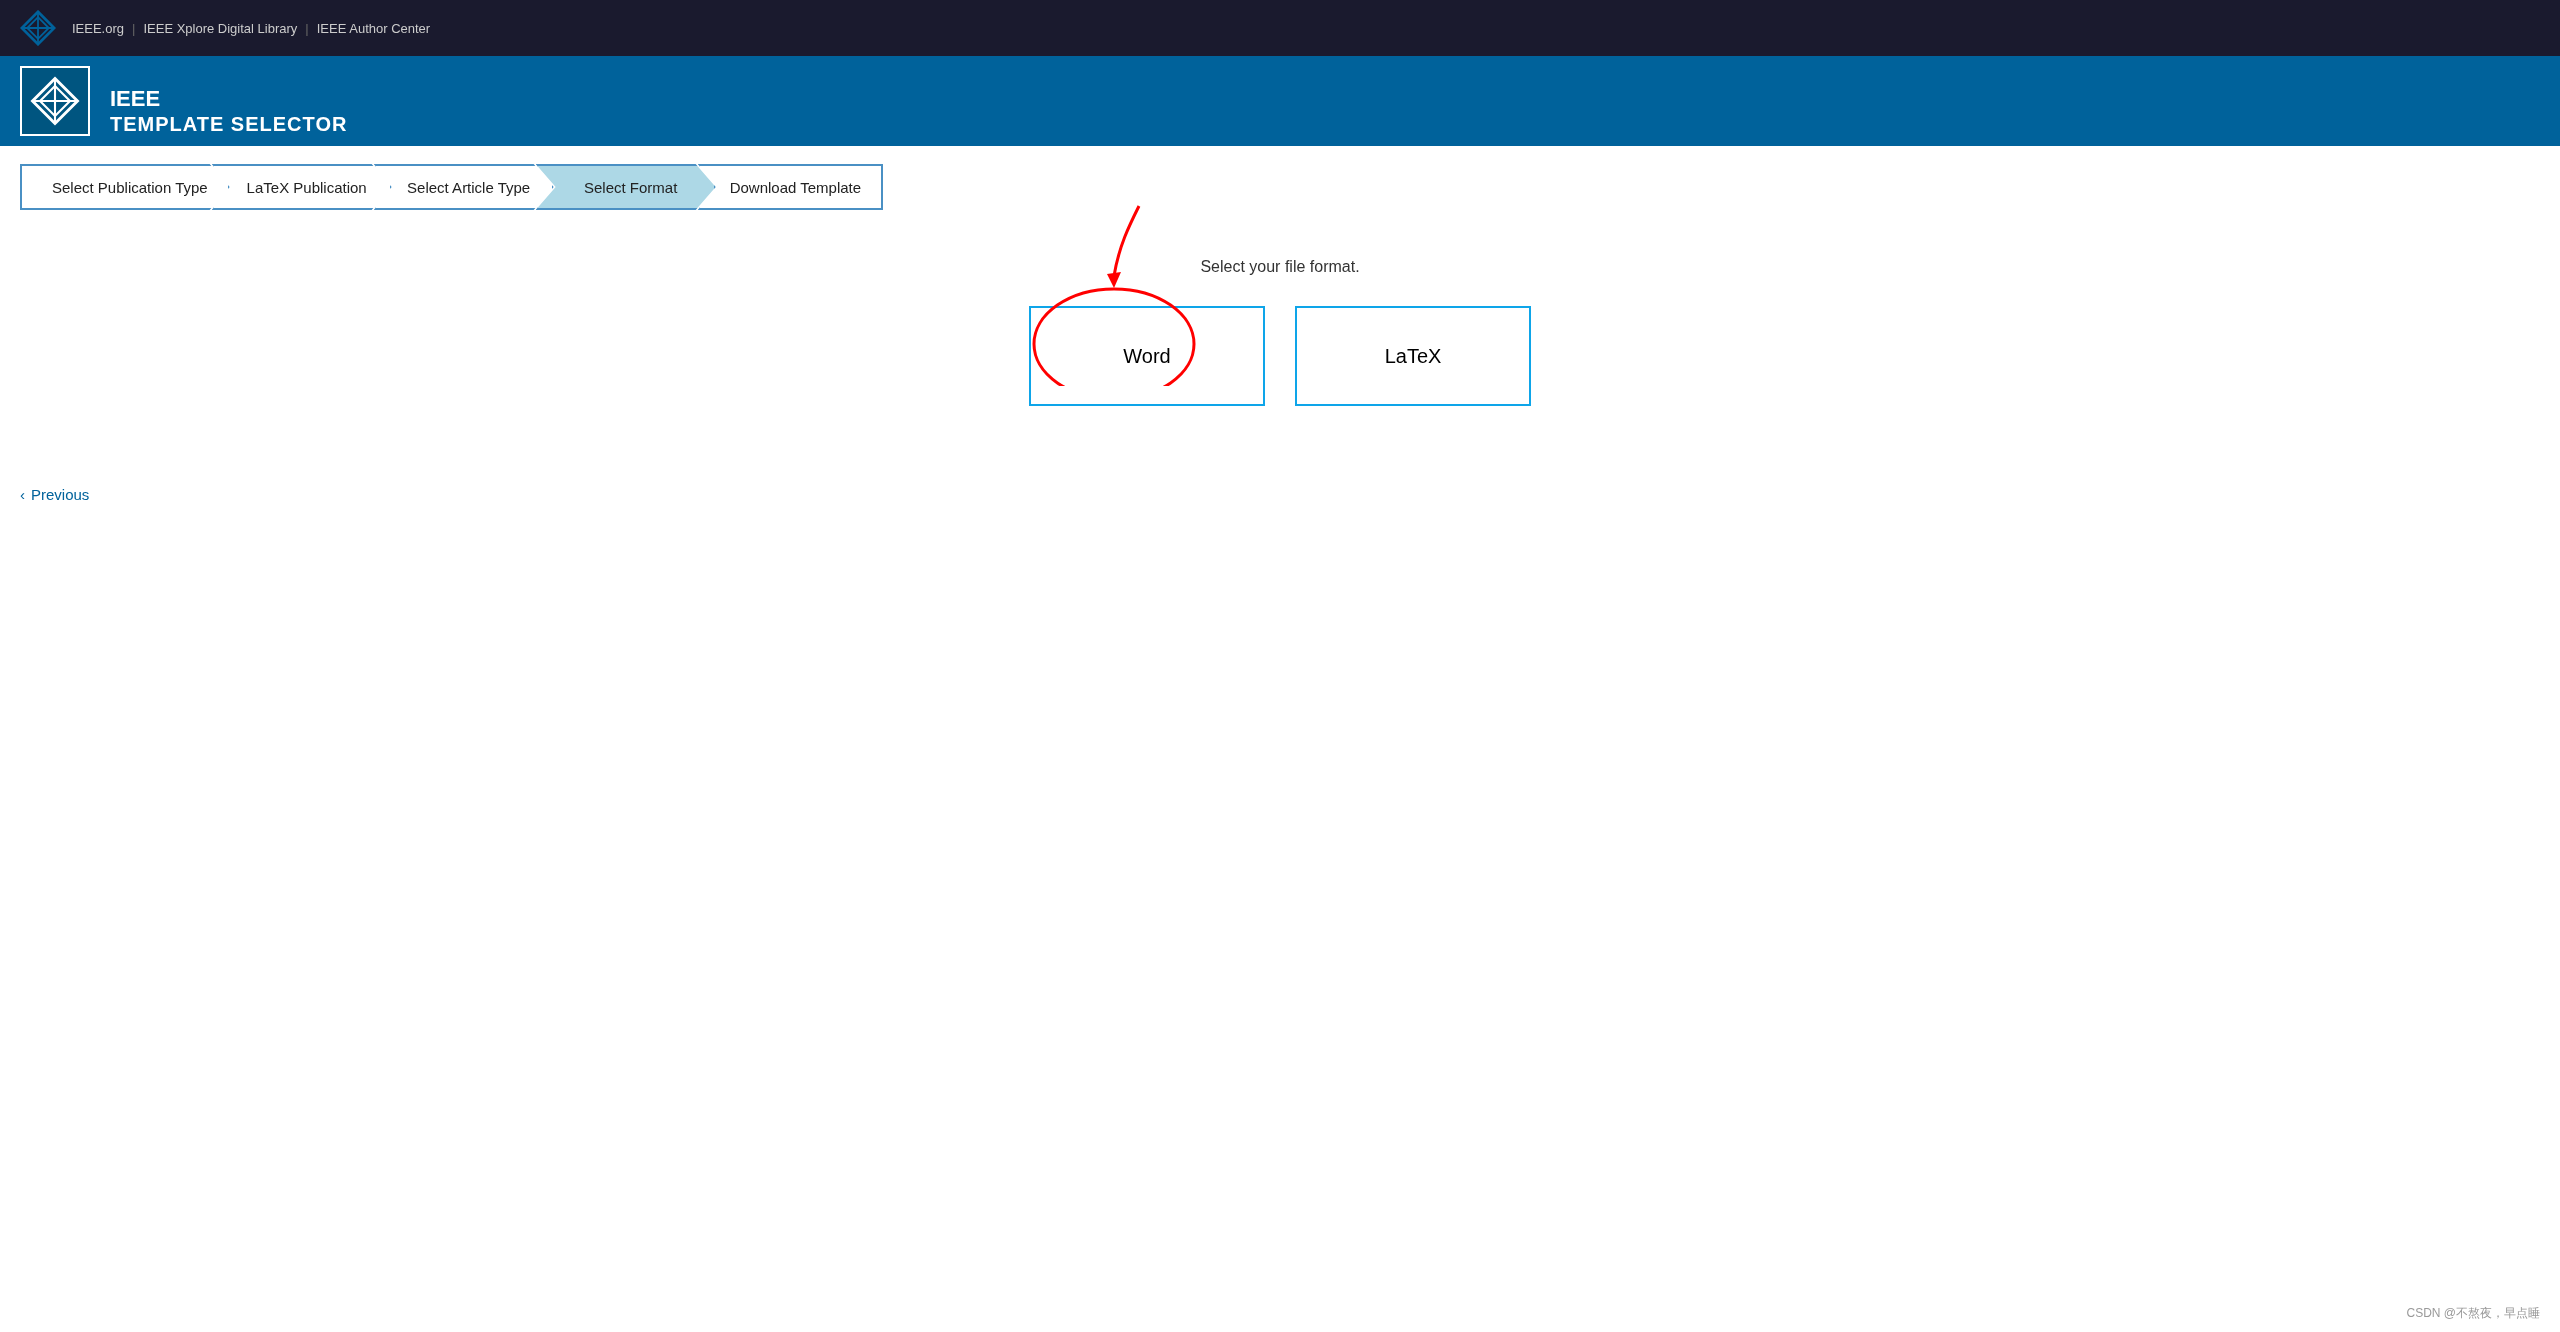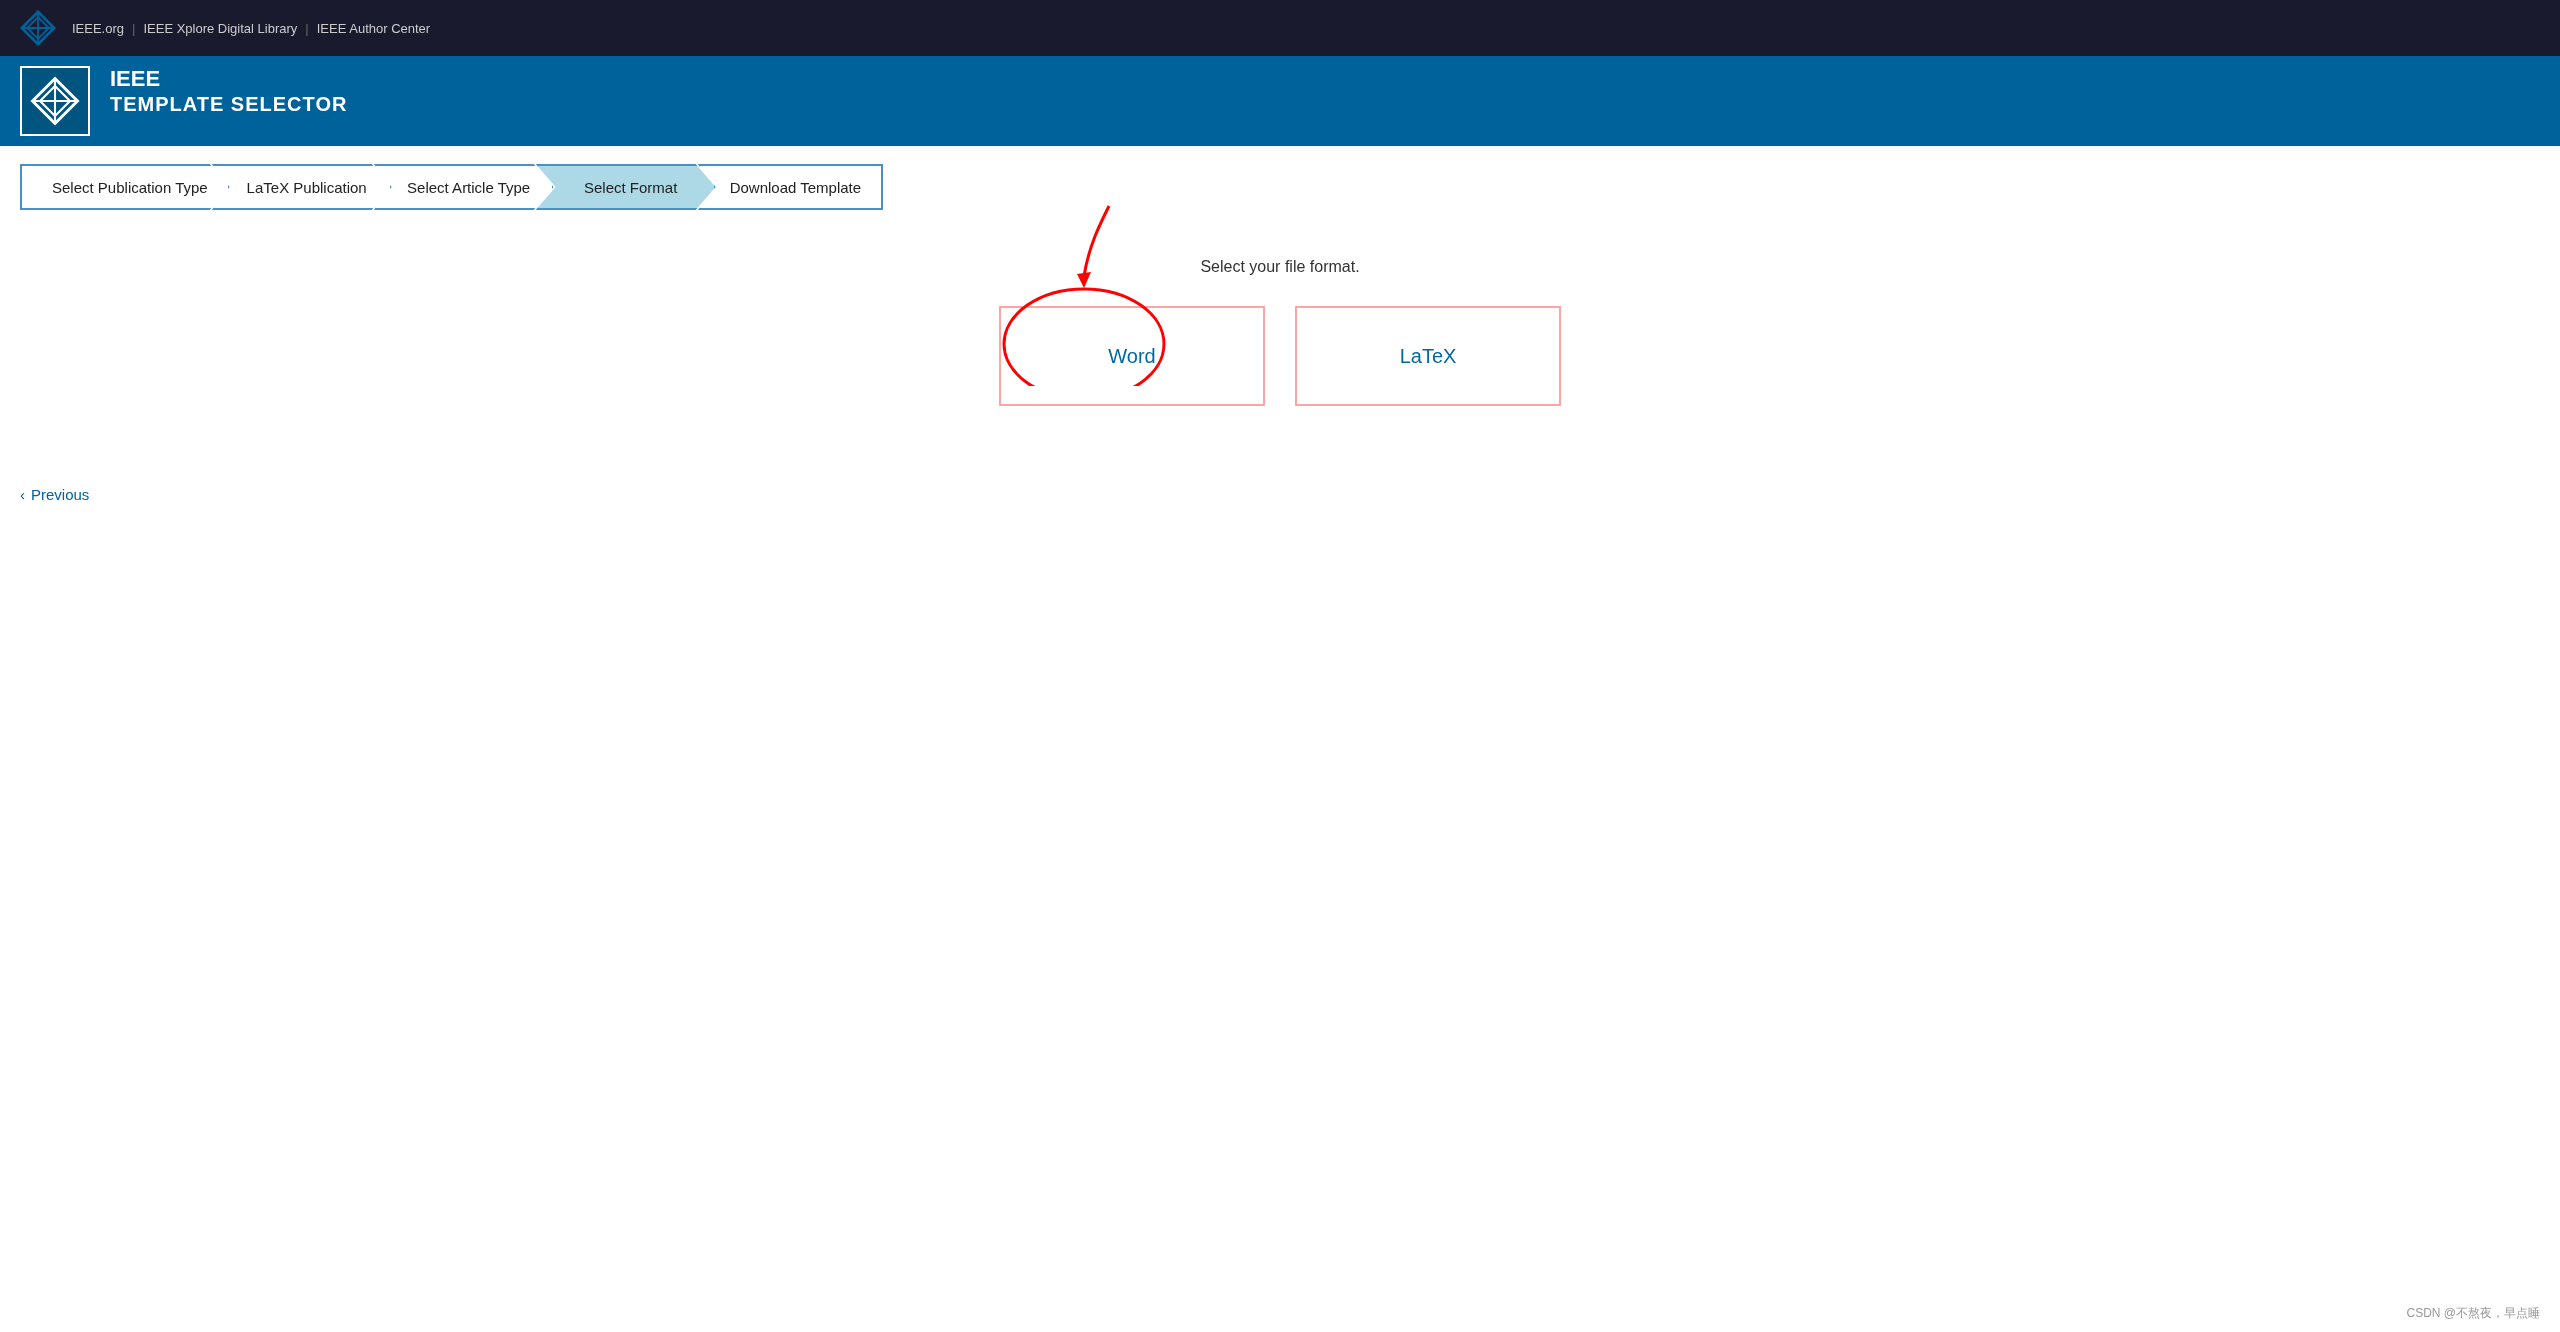--- a/index.html
+++ b/index.html
@@ -38,21 +38,21 @@
     }
     .topbar-links span {
       margin: 0 8px;
       color: #666;
     }
 
     
     .header {
       background: #00629b;
       display: flex;
-      align-items: flex-start;
+      align-items: flex-end;
       padding: 10px 20px;
       gap: 20px;
       height: 90px;
     }
     .header-icon-box {
       background: #005580;
       width: 70px;
       height: 70px;
       display: flex;
       align-items: center;
@@ -126,26 +126,26 @@
     }
 
     
     .format-buttons {
       display: flex;
       justify-content: center;
       gap: 30px;
       margin-bottom: 40px;
     }
     .format-btn {
-      width: 266px;
+      width: 236px;
       height: 100px;
-      border: 2px solid #fca5a5;
+      border: 2px solid #0ea5e9;
       background: #fff;
       font-size: 20px;
-      color: #0369a1;
+      color: #000000;
       cursor: pointer;
       display: flex;
       align-items: center;
       justify-content: center;
       transition: background 0.2s;
     }
 
     
     .annotation-container {
       position: relative;

